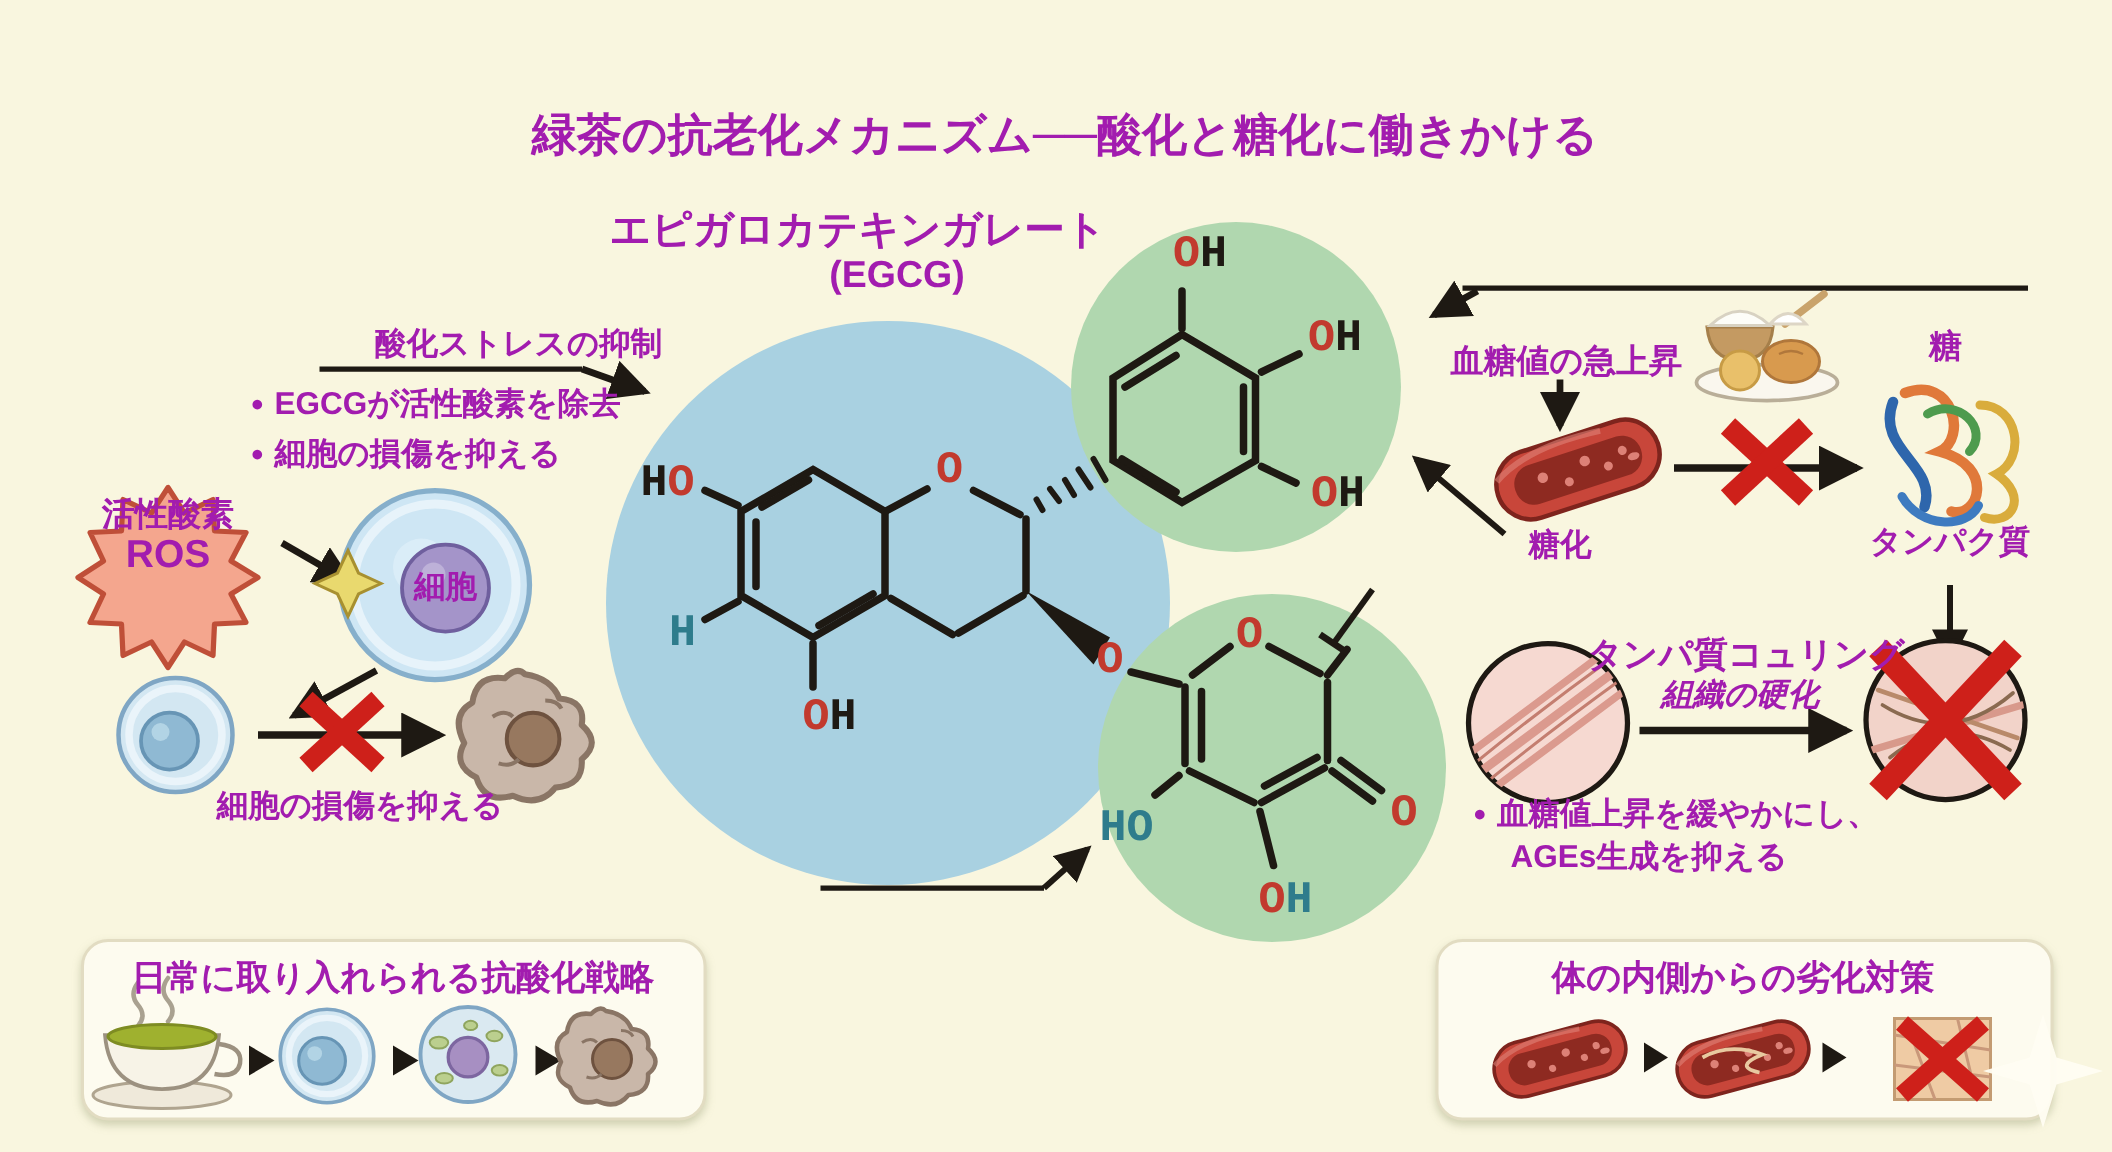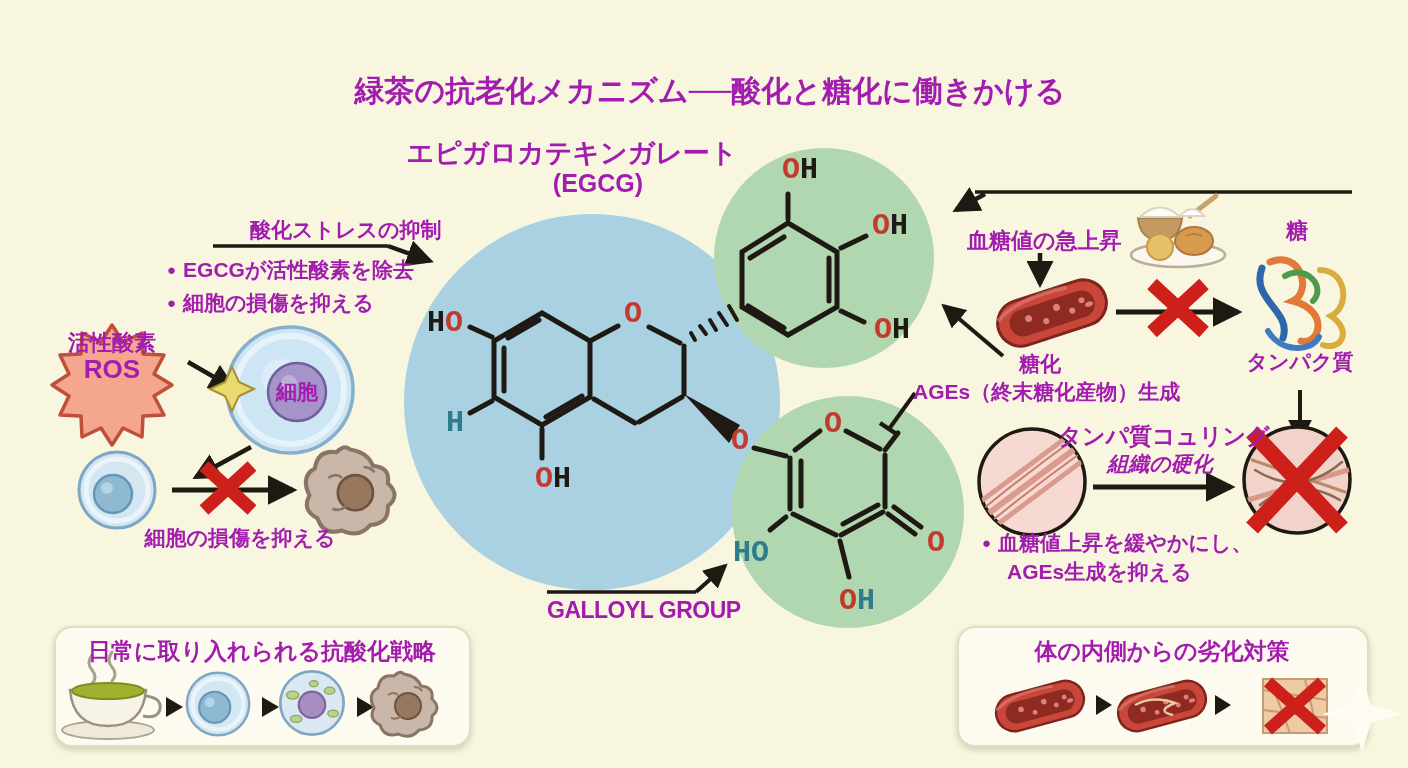--- a/index.html
+++ b/index.html
@@ -262,31 +262,29 @@
   <span>細胞の損傷を抑える</span>
 </div>
 <div class="lbl ctr" style="left:112px;top:330px;font-size:22px;">活性酸素</div>
 <div class="lbl ctr" style="left:112px;top:355px;font-size:26px;">ROS</div>
 <div class="lbl ctr" style="left:297px;top:380px;font-size:21px;">細胞</div>
 <div class="lbl ctr" style="left:240px;top:526px;font-size:21px;">細胞の損傷を抑える</div>
 
 <div class="lbl" style="left:967px;top:228px;font-size:22px;">血糖値の急上昇</div>
 <div class="lbl ctr" style="left:1297px;top:218px;font-size:22px;">糖</div>
 <div class="lbl ctr" style="left:1040px;top:352px;font-size:21px;">糖化</div>
-<div class="lbl" style="left:913px;top:380px;font-size:21px;">AGEs（終末糖化産物）生成</div>
 <div class="lbl ctr" style="left:1300px;top:350px;font-size:21px;">タンパク質</div>
 <div class="lbl ctr" style="left:1164px;top:423px;font-size:23px;">タンパ質コュリング</div>
 <div class="lbl ctr" style="left:1160px;top:452px;font-size:21px;font-style:italic;">組織の硬化</div>
 <div class="lbl bullet-row" style="left:982px;top:531px;font-size:21px;">
   <span class="bullet-glyph">●</span>
   <span>血糖値上昇を緩やかにし、</span>
 </div>
 <div class="lbl" style="left:1007px;top:560px;font-size:21px;">AGEs生成を抑える</div>
 
-<div class="lbl" style="left:547px;top:597px;font-size:23px;font-weight:600;letter-spacing:-0.5px;">GALLOYL GROUP</div>
 
 <div class="lbl ctr" style="left:262px;top:638px;font-size:23px;">日常に取り入れられる抗酸化戦略</div>
 <div class="lbl ctr" style="left:1162px;top:638px;font-size:23px;">体の内側からの劣化対策</div>
 
 <div class="atom" style="left:445px;top:323px;"><span class="h-dark">H</span><span class="o-red">O</span></div>
 <div class="atom o-red" style="left:633px;top:314px;">O</div>
 <div class="atom teal" style="left:455px;top:423px;">H</div>
 <div class="atom" style="left:553px;top:479px;"><span class="o-red">O</span><span class="h-dark">H</span></div>
 
 <div class="atom" style="left:800px;top:170px;"><span class="o-red">O</span><span class="h-dark">H</span></div>

